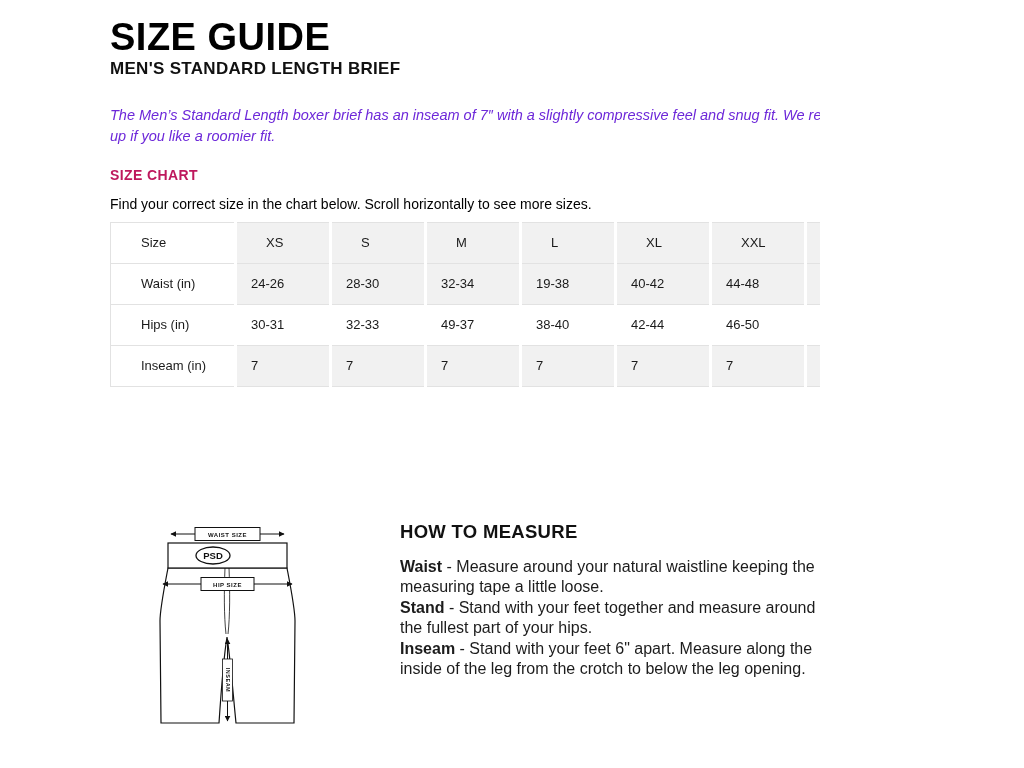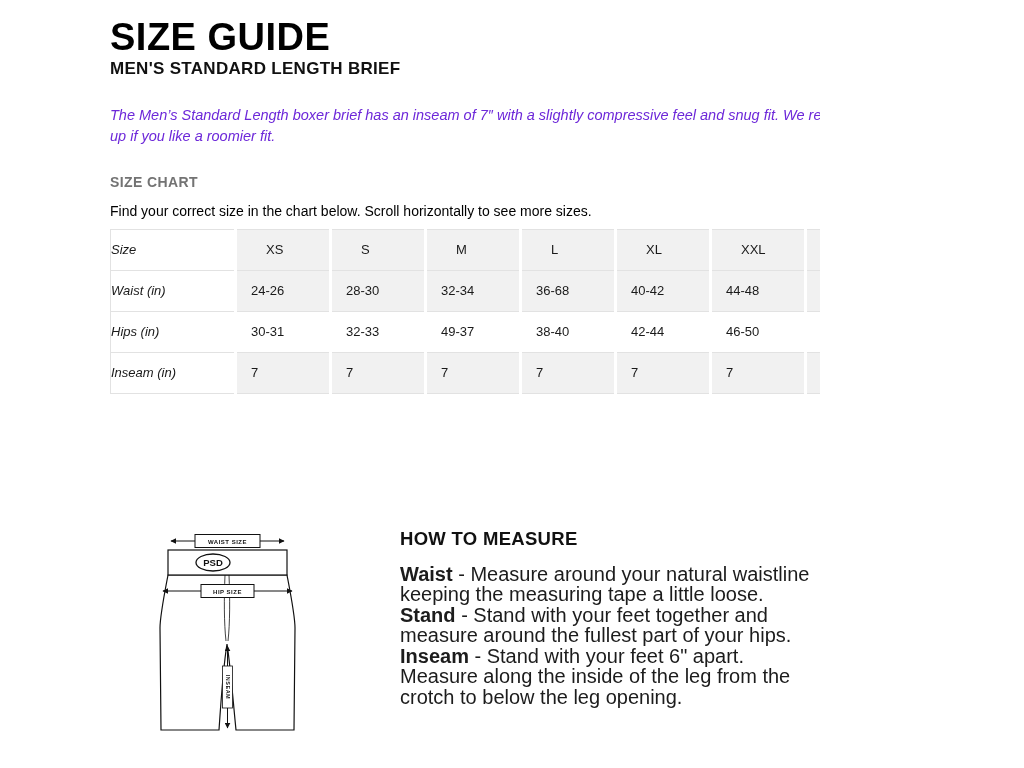--- a/index.html
+++ b/index.html
@@ -3,38 +3,38 @@
 <meta charset="utf-8">
 <style>
   * { margin:0; padding:0; box-sizing:border-box; }
   html,body { background:#fff; }
   body { font-family:"Liberation Sans", sans-serif; color:#1a1a1a; }
   .page { position:relative; width:820px; height:768px; background:#fff; overflow:hidden; padding:16px 0 0 110px; }
 
   .title { font-size:38px; font-weight:800; letter-spacing:.5px; color:#000; line-height:1.12; }
   .product-heading { font-size:17px; font-weight:700; letter-spacing:.3px; color:#111; }
   .desc { margin-top:26px; width:828px; font-size:14.5px; line-height:21px; color:#6d28d9;font-style:italic; }
-  .chart-heading { margin-top:27px; font-size:14px; font-weight:700; letter-spacing:.4px; color:#737373; }
+  .chart-heading { margin-top:20px; font-size:14px; font-weight:700; letter-spacing:.4px; color:#be185d; }
   .chart-instructions { margin-top:13px; font-size:14px; color:#000000; }
 
   .table-wrap { margin-top:10px; width:815px; overflow:hidden; }
   table.size-table { border-collapse:collapse; table-layout:fixed; width:885px; font-size:13px; color:#1a1a1a; border:1px solid #e2e2e2; }
   table.size-table tr { border-top:1px solid #e2e2e2; }
   table.size-table tr:first-child { border-top:none; }
   table.size-table th, table.size-table td { height:41px; text-align:left; font-weight:400; vertical-align:middle; }
-  .lbl-col { width:125px; font-weight:700; background:#fff;font-style:italic; }
+  .lbl-col { width:125px; padding-left:30px; font-weight:700; background:#fff; }
   .data-col { width:95px; padding-left:14px; border-left:3px solid #fff; background:#fff; }
   th.data-col { padding-left:29px; }
   tr.gray .data-col { background:#f1f1f1; }
 
   .bottom { display:flex; align-items:flex-start; margin-top:134px; }
   .diagram-col { margin-left:45px; width:160px; flex:0 0 auto; }
   .measure-col { margin-left:85px; width:535px; }
   .measure-heading { font-size:18.5px; font-weight:700; letter-spacing:.3px; color:#111; }
-  .measure-item { margin-top:14px; font-size:20px; line-height:20.5px; color:#1c1c1c; }
+  .measure-item { margin-top:14px; font-size:16px; line-height:20.5px; color:#1c1c1c; }
   .measure-item + .measure-item { margin-top:0; }
   .measure-item .term { font-weight:700; }
   svg text { font-family:"Liberation Sans", sans-serif; fill:#111; }
 </style>
 </head>
 <body>
 
 <div class="page">
 
   <h1 class="title">SIZE GUIDE</h1>
@@ -59,21 +59,21 @@
           <th class="data-col">XL</th>
           <th class="data-col">XXL</th>
           <th class="data-col">3XL</th>
           <th class="data-col"></th>
         </tr>
         <tr class="gray">
           <td class="lbl-col">Waist (in)</td>
           <td class="data-col">24-26</td>
           <td class="data-col">28-30</td>
           <td class="data-col">32-34</td>
-          <td class="data-col">36-68</td>
+          <td class="data-col">19-38</td>
           <td class="data-col">40-42</td>
           <td class="data-col">44-48</td>
           <td class="data-col">49-52</td>
           <td class="data-col"></td>
         </tr>
         <tr>
           <td class="lbl-col">Hips (in)</td>
           <td class="data-col">30-31</td>
           <td class="data-col">32-33</td>
           <td class="data-col">49-37</td>

